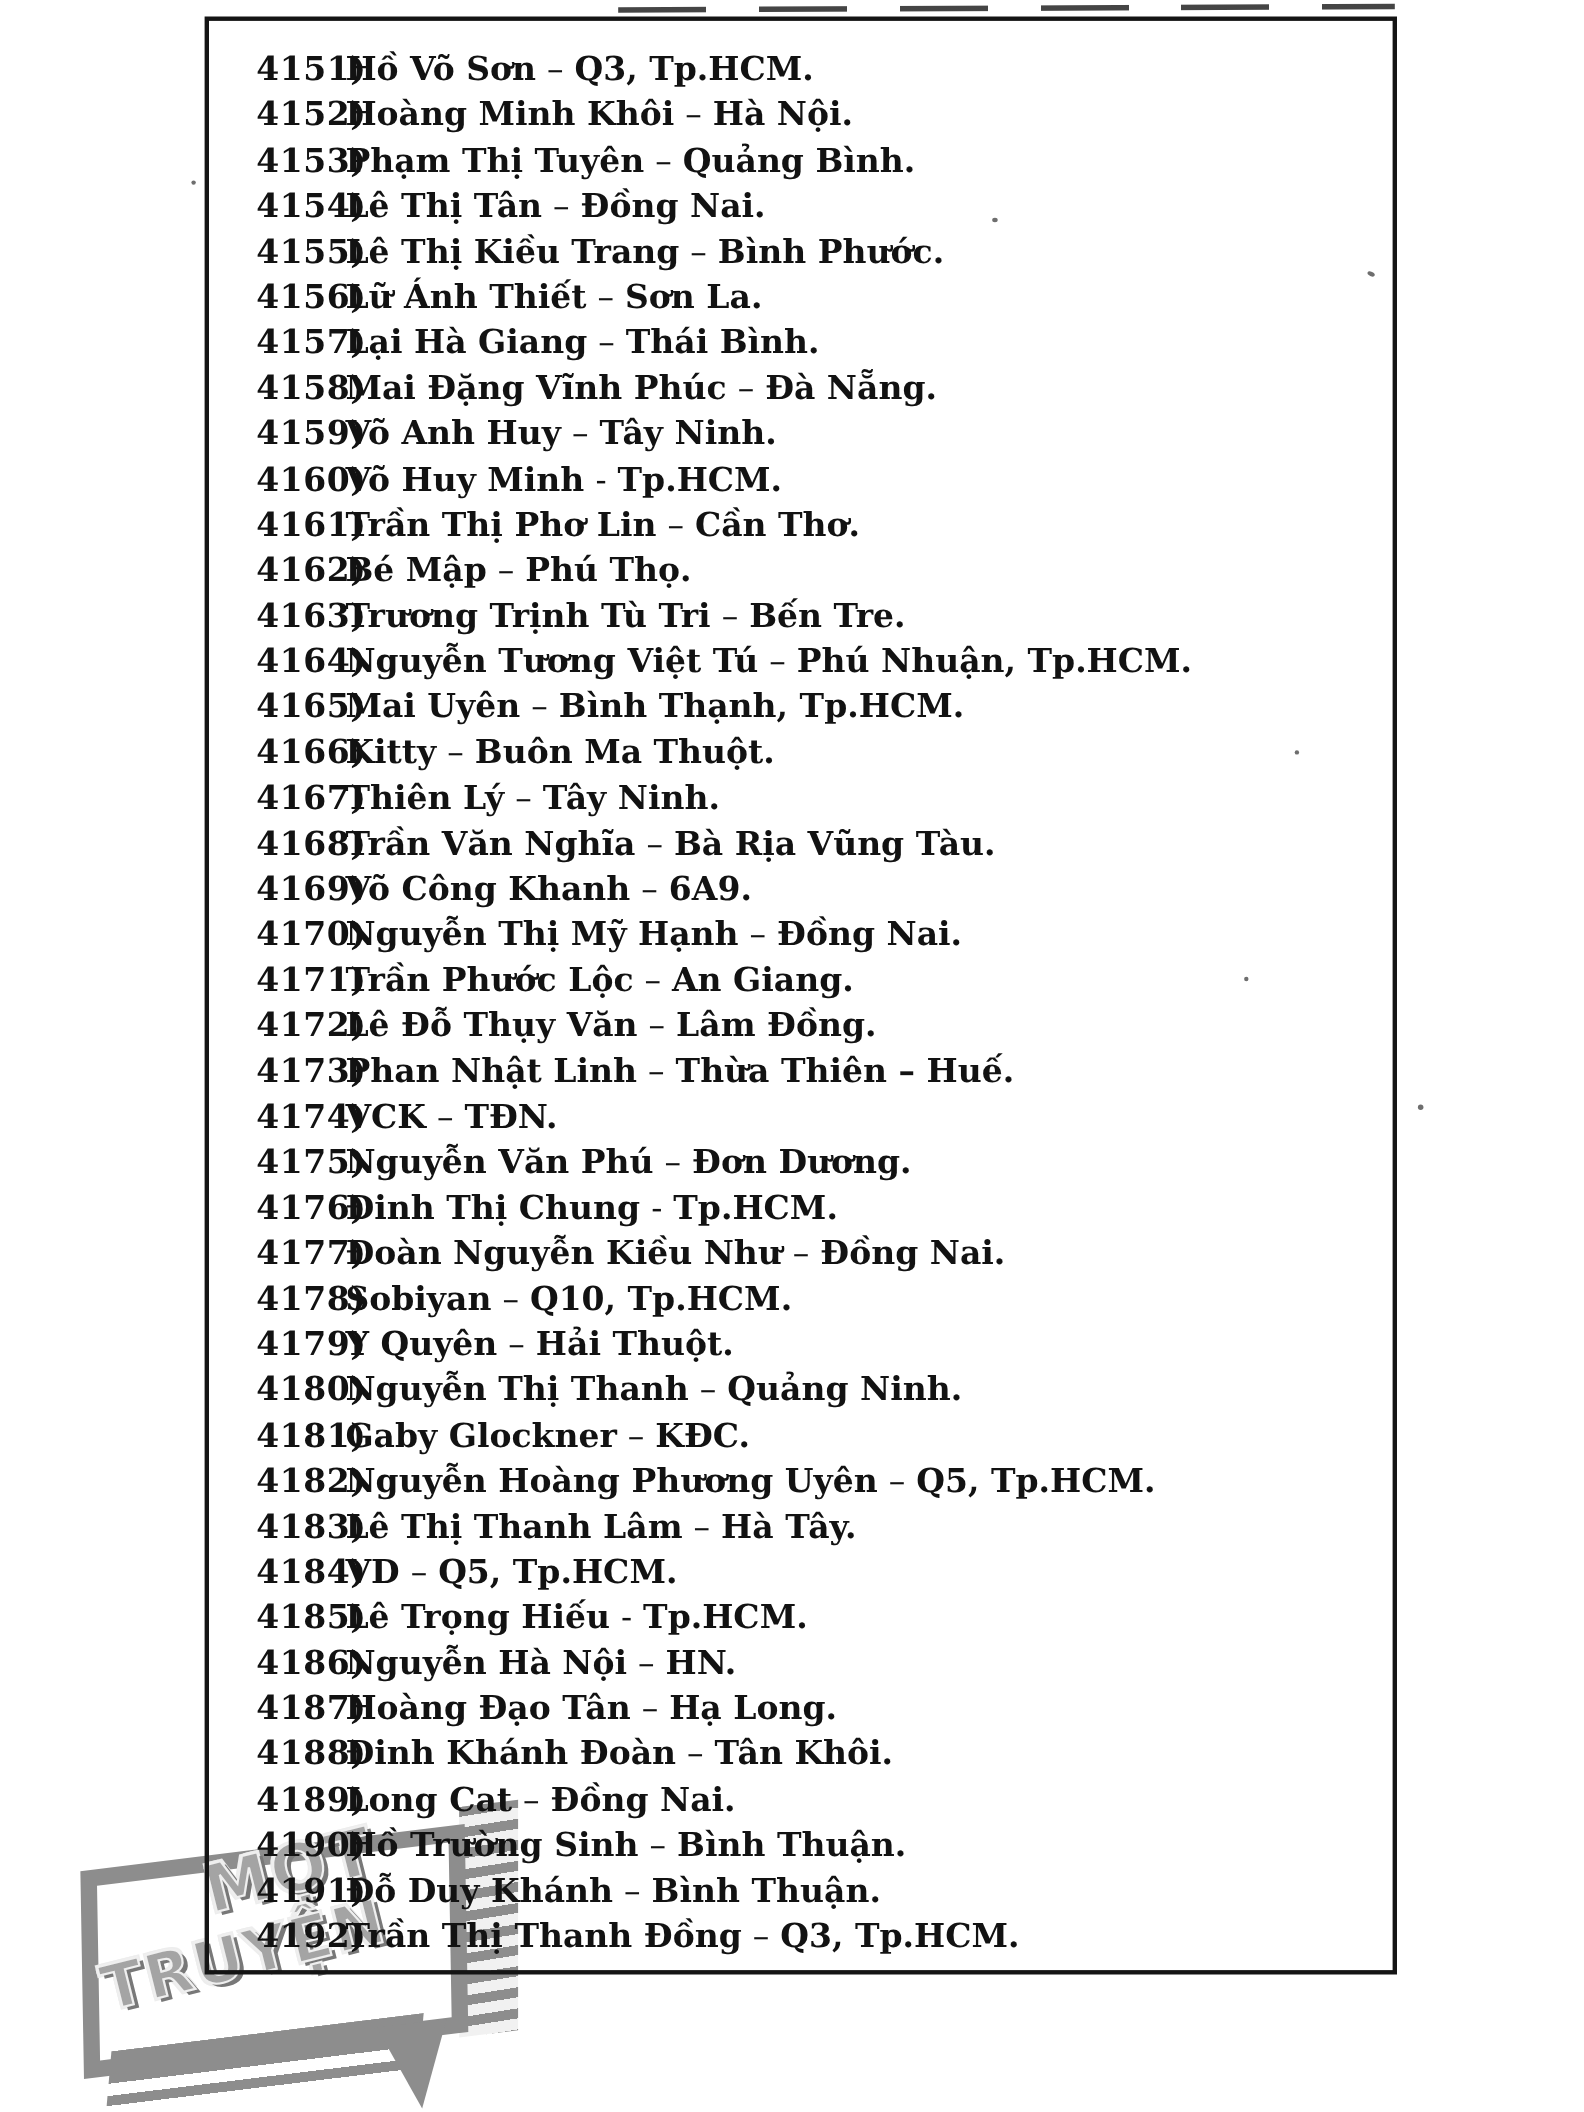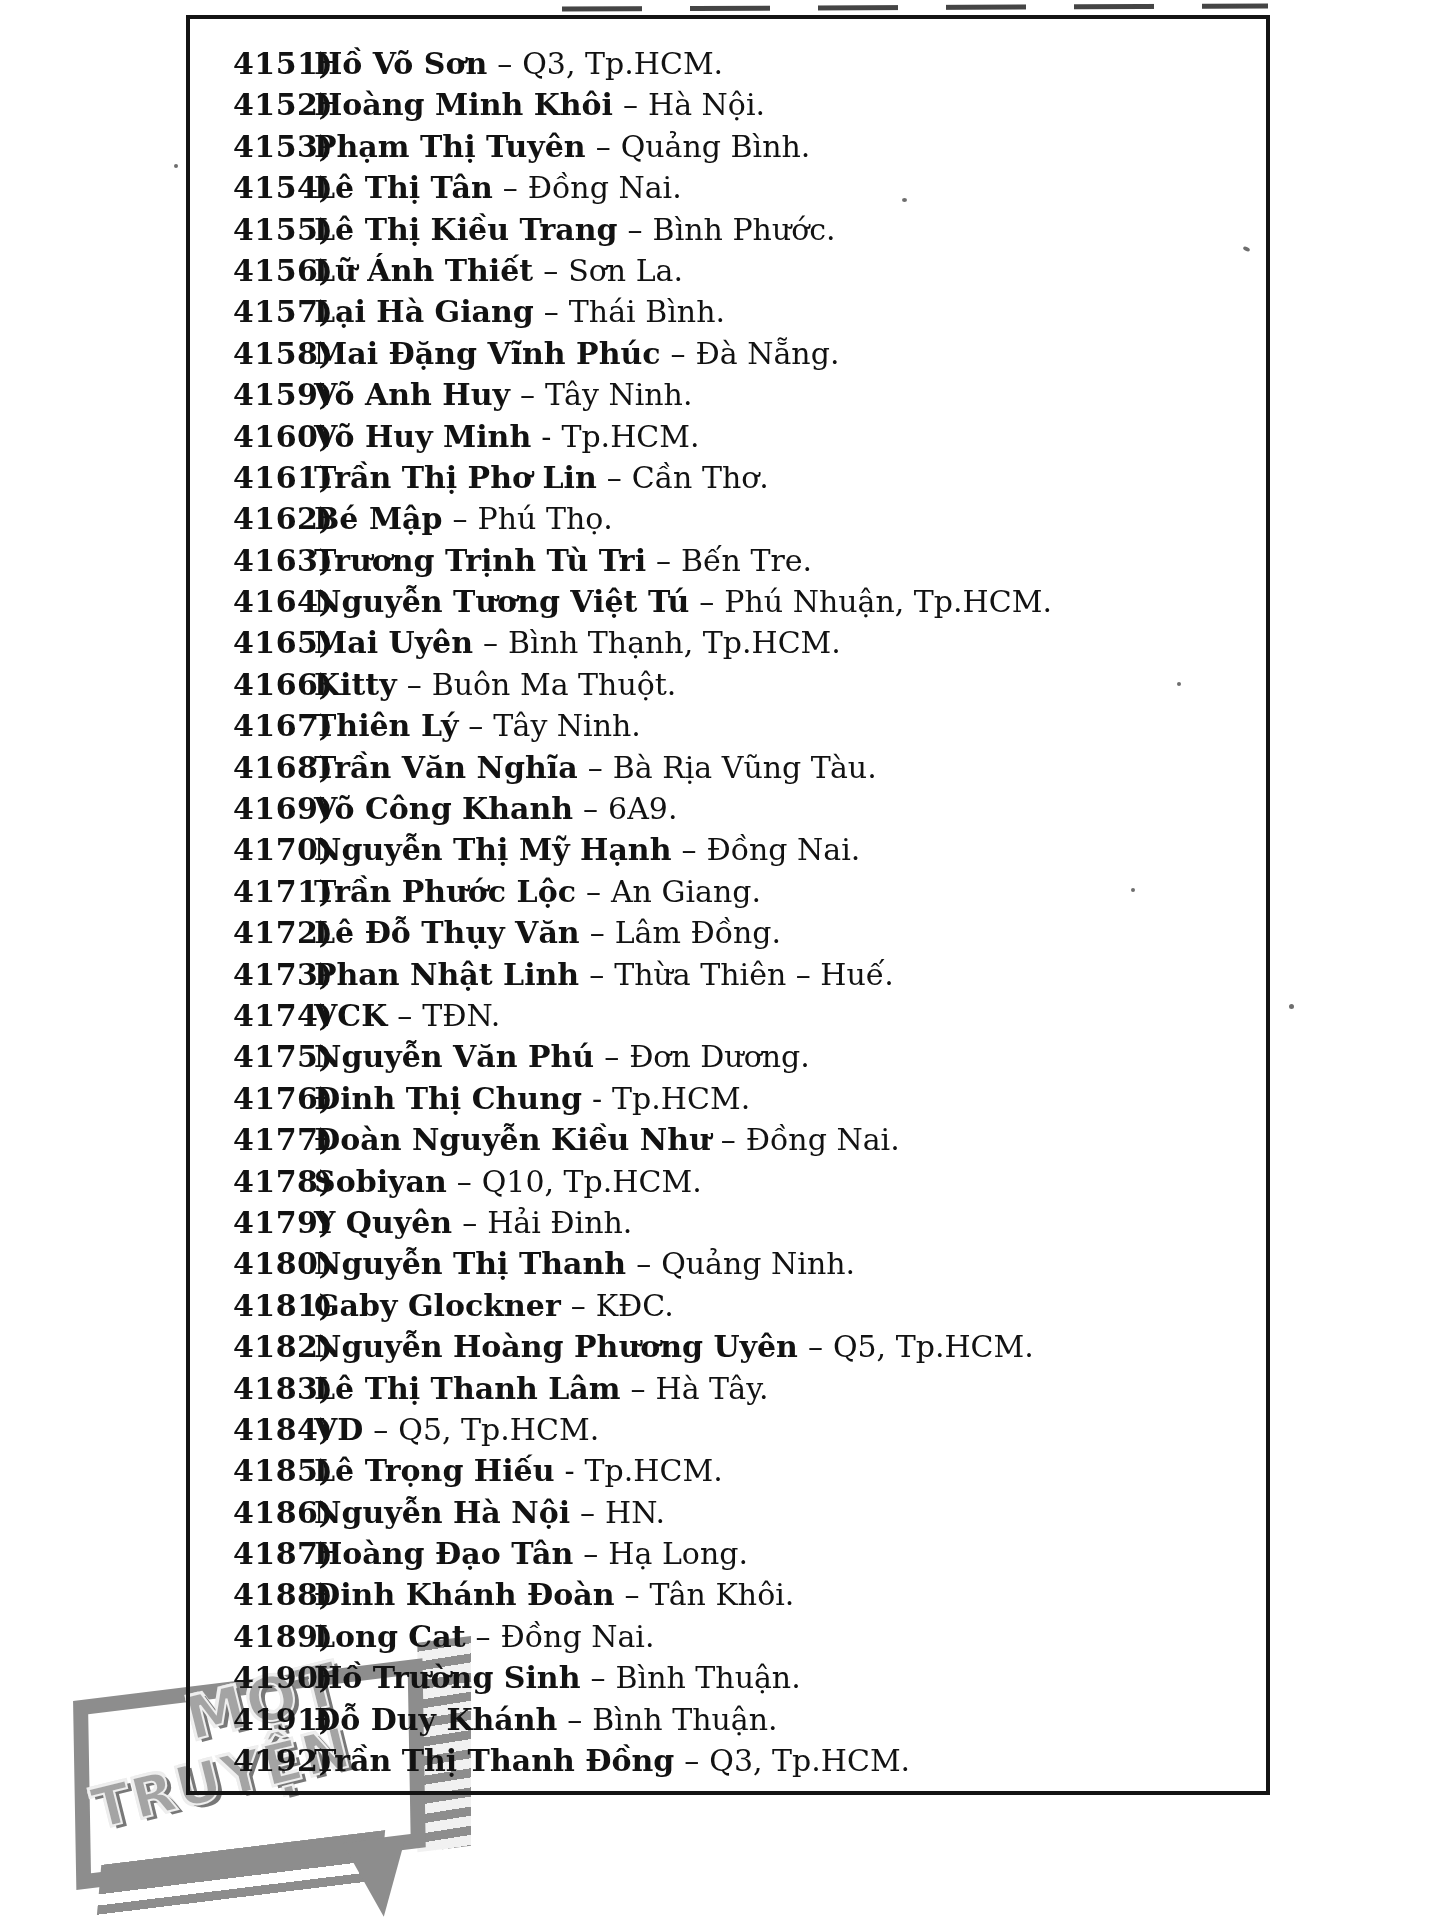--- a/index.html
+++ b/index.html
@@ -16,21 +16,21 @@
   
   .listbox{
     position:absolute;left:186px;top:15px;width:1084px;height:1780px;
     border:4px solid #141414;box-sizing:border-box;z-index:2;background:transparent;
   }
   .list{position:absolute;left:43px;top:24px;right:6px;}
   .row{height:41.4px;line-height:41.4px;white-space:nowrap;font-size:30px;}
   .num{display:inline-block;width:81px;font-weight:700;letter-spacing:.5px;}
   .name{font-weight:700;}
   .sep{margin:0 10px;font-weight:400;}
-  .loc{font-weight:400;}
+  .loc{font-weight:700;}
   
   .speck{position:absolute;background:#6e6e6e;border-radius:50%;z-index:0;}
   .sp1{left:902px;top:198px;width:5px;height:4px;}
   .sp2{left:1243px;top:247px;width:7px;height:4px;transform:rotate(25deg);}
   .sp3{left:174px;top:164px;width:4px;height:4px;}
   .sp4{left:1289px;top:1004px;width:5px;height:5px;}
   .sp5{left:1177px;top:682px;width:4px;height:4px;}
   .sp6{left:1131px;top:888px;width:4px;height:4px;}
   
   .watermark{position:absolute;left:42px;top:1636px;width:450px;height:284px;z-index:1;transform:rotate(-7deg);}
@@ -194,21 +194,21 @@
 
   <div class="row">
     <span class="num">4177)</span><span class="name">Đoàn Nguyễn Kiều Như</span><span class="sep">–</span><span class="loc">Đồng Nai.</span>
   </div>
 
   <div class="row">
     <span class="num">4178)</span><span class="name">Sobiyan</span><span class="sep">–</span><span class="loc">Q10, Tp.HCM.</span>
   </div>
 
   <div class="row">
-    <span class="num">4179)</span><span class="name">Y Quyên</span><span class="sep">–</span><span class="loc">Hải Đinh.</span>
+    <span class="num">4179)</span><span class="name">Y Quyên</span><span class="sep">–</span><span class="loc">Hải Thuột.</span>
   </div>
 
   <div class="row">
     <span class="num">4180)</span><span class="name">Nguyễn Thị Thanh</span><span class="sep">–</span><span class="loc">Quảng Ninh.</span>
   </div>
 
   <div class="row">
     <span class="num">4181)</span><span class="name">Gaby Glockner</span><span class="sep">–</span><span class="loc">KĐC.</span>
   </div>
 

